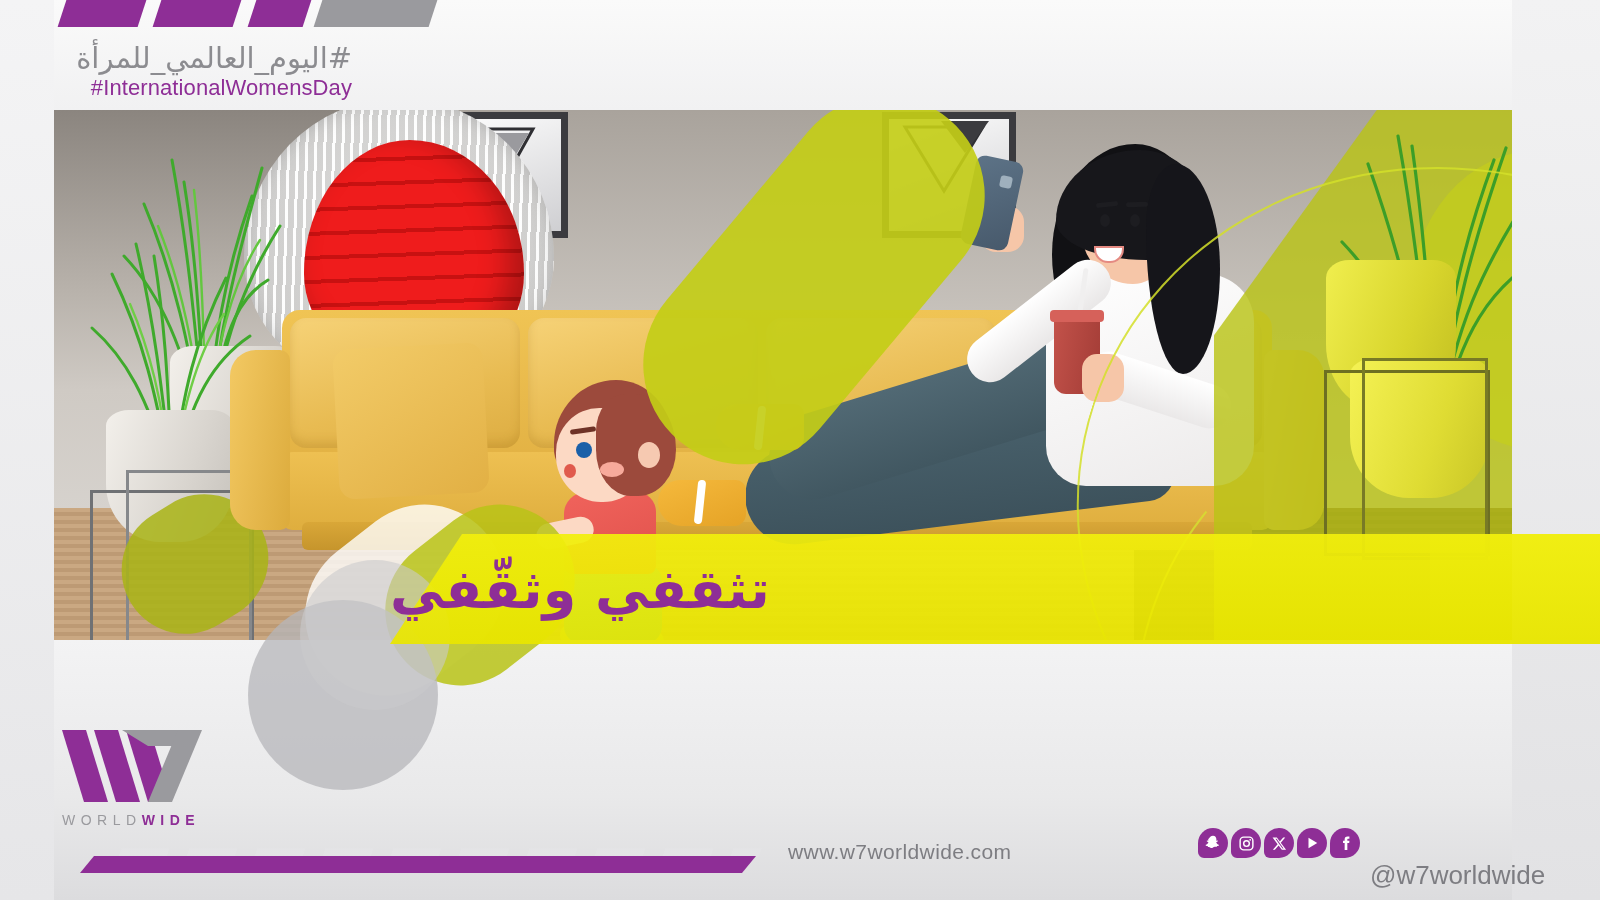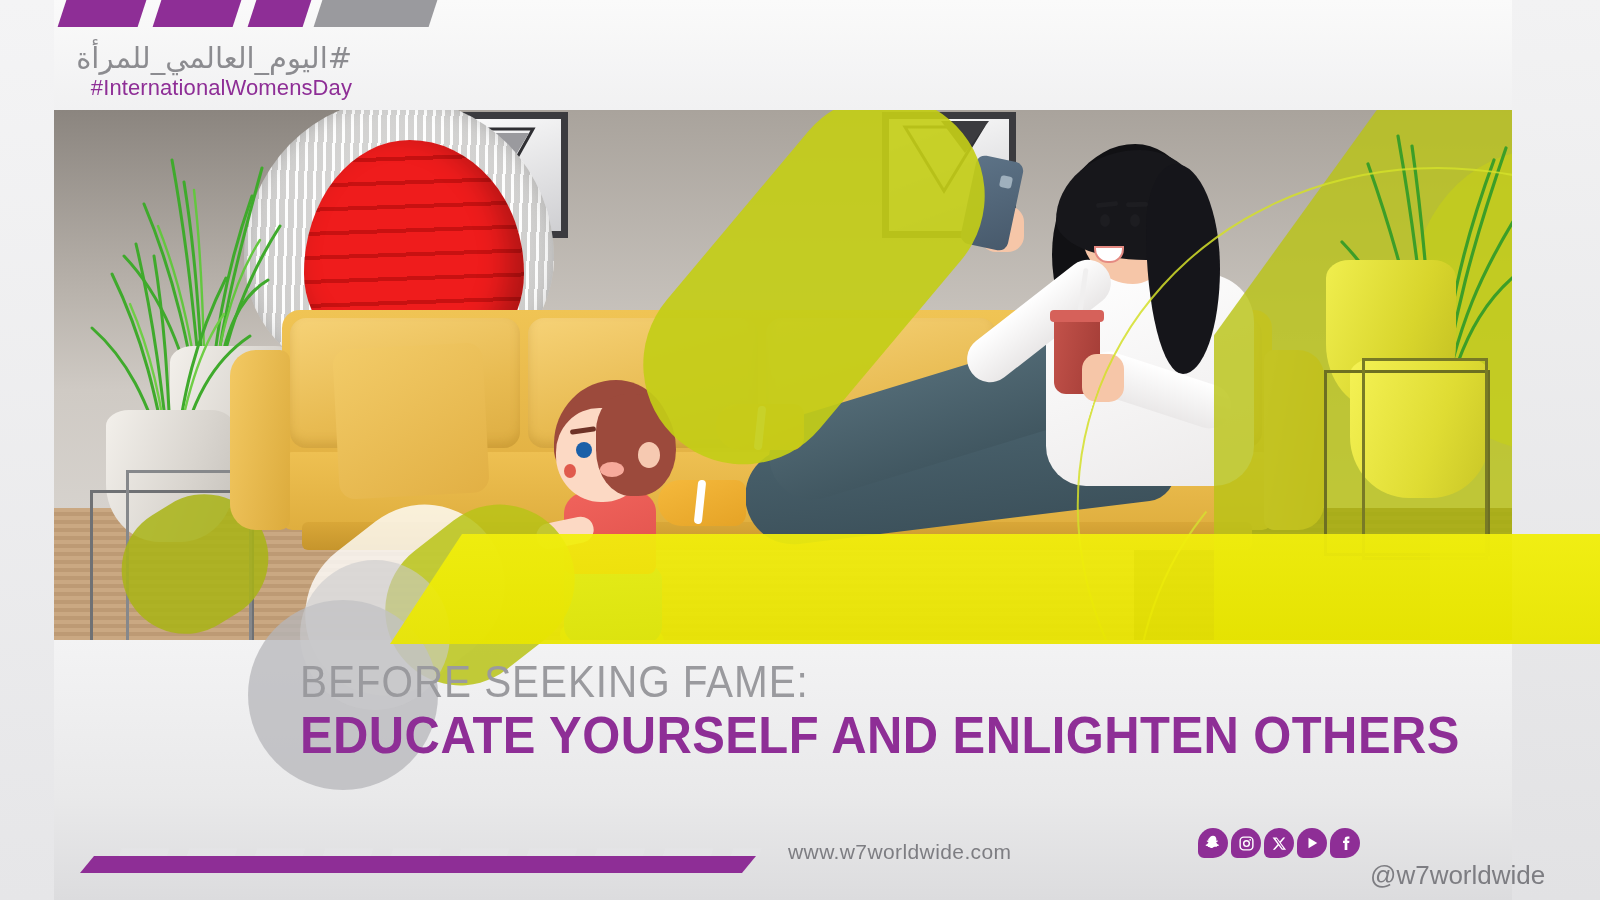--- a/index.html
+++ b/index.html
@@ -392,42 +392,51 @@
   <div style="position:absolute;left:300px;top:520px;width:210px;height:160px;border-radius:999px;
        background:#ffffff;opacity:.8;transform:rotate(-38deg);z-index:4;"></div>
   <div style="position:absolute;left:380px;top:520px;width:200px;height:150px;border-radius:999px;
        background:#b9c316;opacity:.85;transform:rotate(-38deg);z-index:4;"></div>
   <div class="gray-circle" style="z-index:5;"></div>
   <div class="gray-circle2" style="z-index:5;"></div>
 
   <div class="yband-glow" style="z-index:6;"></div>
   <div class="yband" style="z-index:6;"></div>
   <div class="ar-headline" style="z-index:7;">
-  </div>
-
-  <div class="en-wrap" style="z-index:7;">
-    <div class="en-line1">BEFORE SEEKING FAME:</div>
-    <div class="en-line2">EDUCATE YOURSELF AND ENLIGHTEN OTHERS</div>
-  </div>
+    <span class="ar-purple">تثقفي وثقّفي</span>
+  </div>
+
 
   <div class="topfade"></div>
   <div class="topbars" style="z-index:4;">
     <div class="pbar p1"></div>
     <div class="pbar p2"></div>
     <div class="pbar p3"></div>
     <div class="pbar p4"></div>
   </div>
   <div class="hashwrap" style="z-index:4;">
     <div class="hash-ar">#اليوم_العالمي_للمرأة</div>
     <div class="hash-en">#InternationalWomensDay</div>
   </div>
 
   <div class="sideL"></div>
   <div class="sideR"></div>
 
+  <div class="logo" style="z-index:6;">
+    <svg width="160" height="78" viewBox="0 0 160 78">
+      <polygon points="2,0 26,0 48,72 24,72" fill="#8e2e96"></polygon>
+      <polygon points="34,0 58,0 80,72 56,72" fill="#8e2e96"></polygon>
+      <polygon points="66,0 90,0 112,72 88,72" fill="#8e2e96"></polygon>
+      <polygon points="62,0 118,0 118,16 88,16" fill="#9a9a9e"></polygon>
+      <polygon points="118,0 142,0 112,72 88,72" fill="#9a9a9e"></polygon>
+    </svg>
+    <div class="logo-text">
+      <span class="lt-world">WORLD</span><span class="lt-wide">WIDE</span>
+    </div>
+  </div>
 
   <div class="dashrow" style="z-index:5;"></div>
   <div class="pbar-bottom" style="z-index:6;"></div>
 
   <div class="site" style="z-index:6;">www.w7worldwide.com</div>
 
   <div class="socials" style="z-index:6;">
     <div class="sicon">
       <svg width="18" height="18" viewBox="0 0 24 24" fill="#fff">
           <path d="M12 2.2c2.9 0 4.5 2.1 4.5 4.8 0 .7-.06 1.4-.1 1.9.4.2.9.1 1.3-.1.5-.2 1 .3.7.8-.3.6-1.1 1-1.8 1.2-.2.06-.3.2-.2.45.5 1.5 1.9 2.9 3.2 3.2.4.1.5.5.2.8-.5.5-1.6.8-2.4.9-.2.02-.3.2-.35.45-.07.35-.15.7-.5.7-.5 0-1.1-.25-2.1-.25-1.1 0-1.6.35-2.45 1-.85.65-1.6.9-2.4.65-.8-.25-1.4-.85-2.2-1.2-.6-.25-1.3-.2-1.85-.2-.35 0-.43-.35-.5-.7-.05-.25-.15-.43-.35-.45-.8-.1-1.9-.4-2.4-.9-.3-.3-.2-.7.2-.8 1.3-.3 2.7-1.7 3.2-3.2.1-.25 0-.39-.2-.45-.7-.2-1.5-.6-1.8-1.2-.3-.5.2-1 .7-.8.4.2.9.3 1.3.1-.04-.5-.1-1.2-.1-1.9C7.5 4.3 9.1 2.2 12 2.2z"></path>

